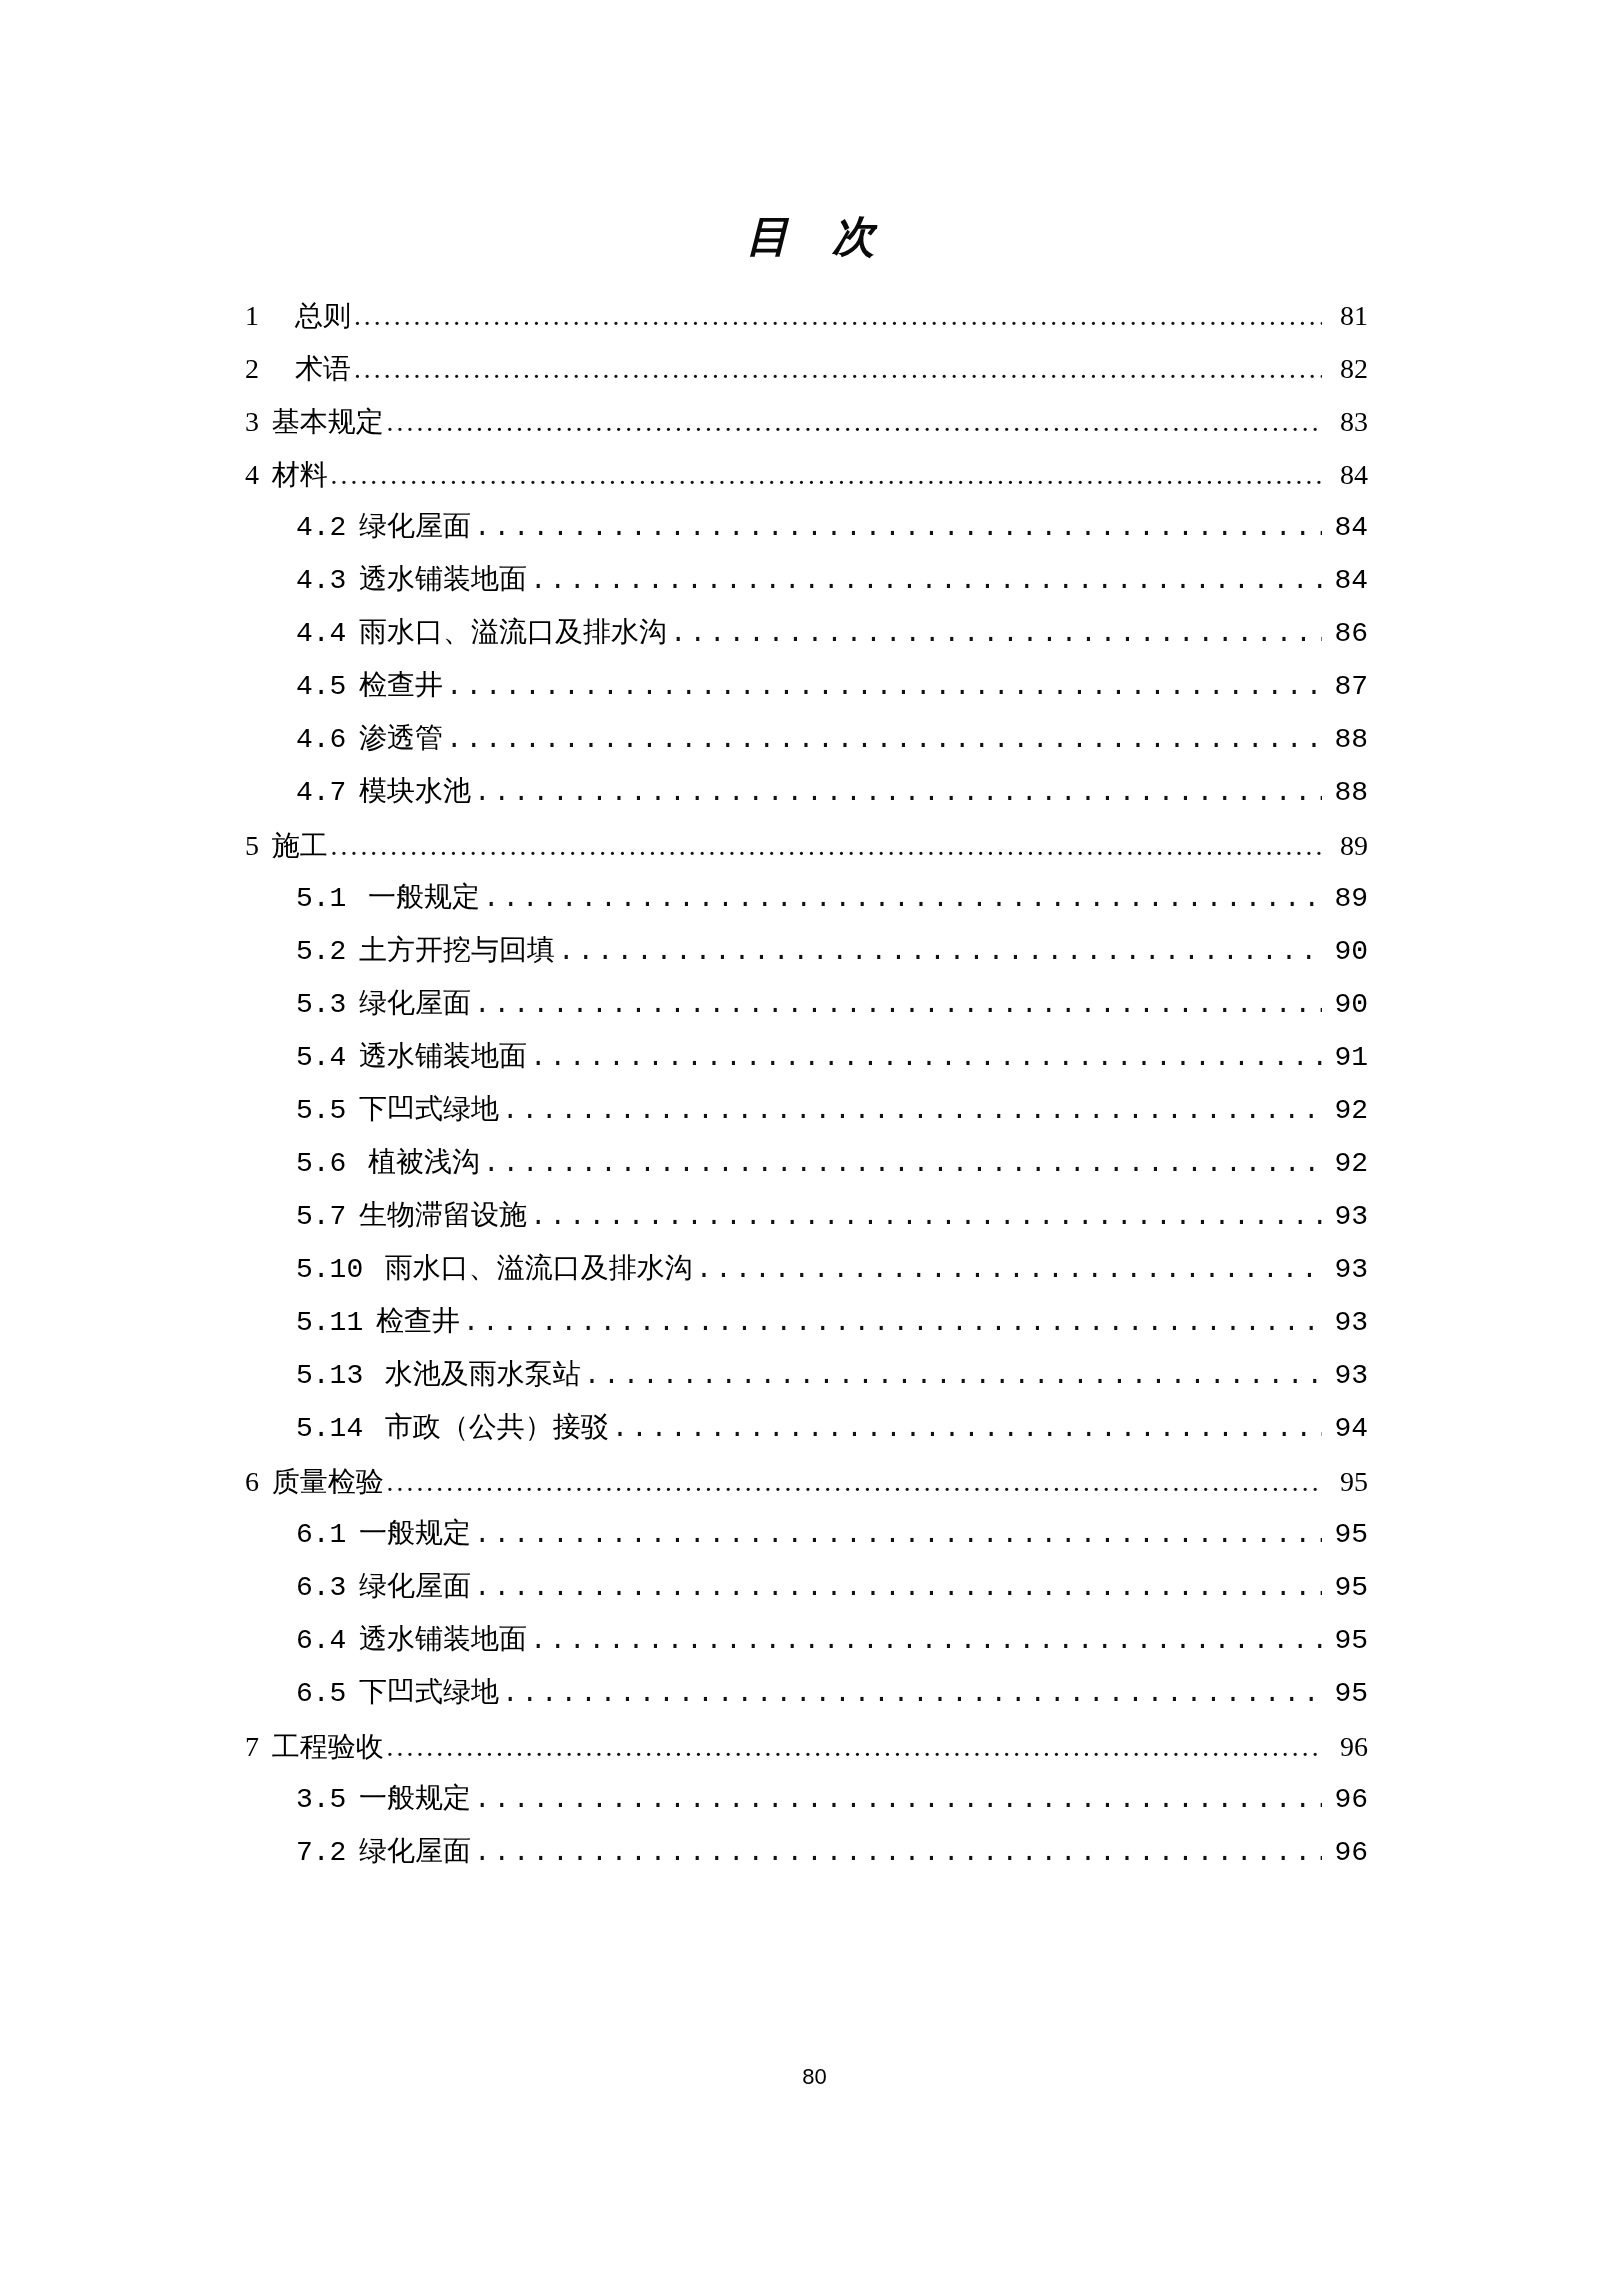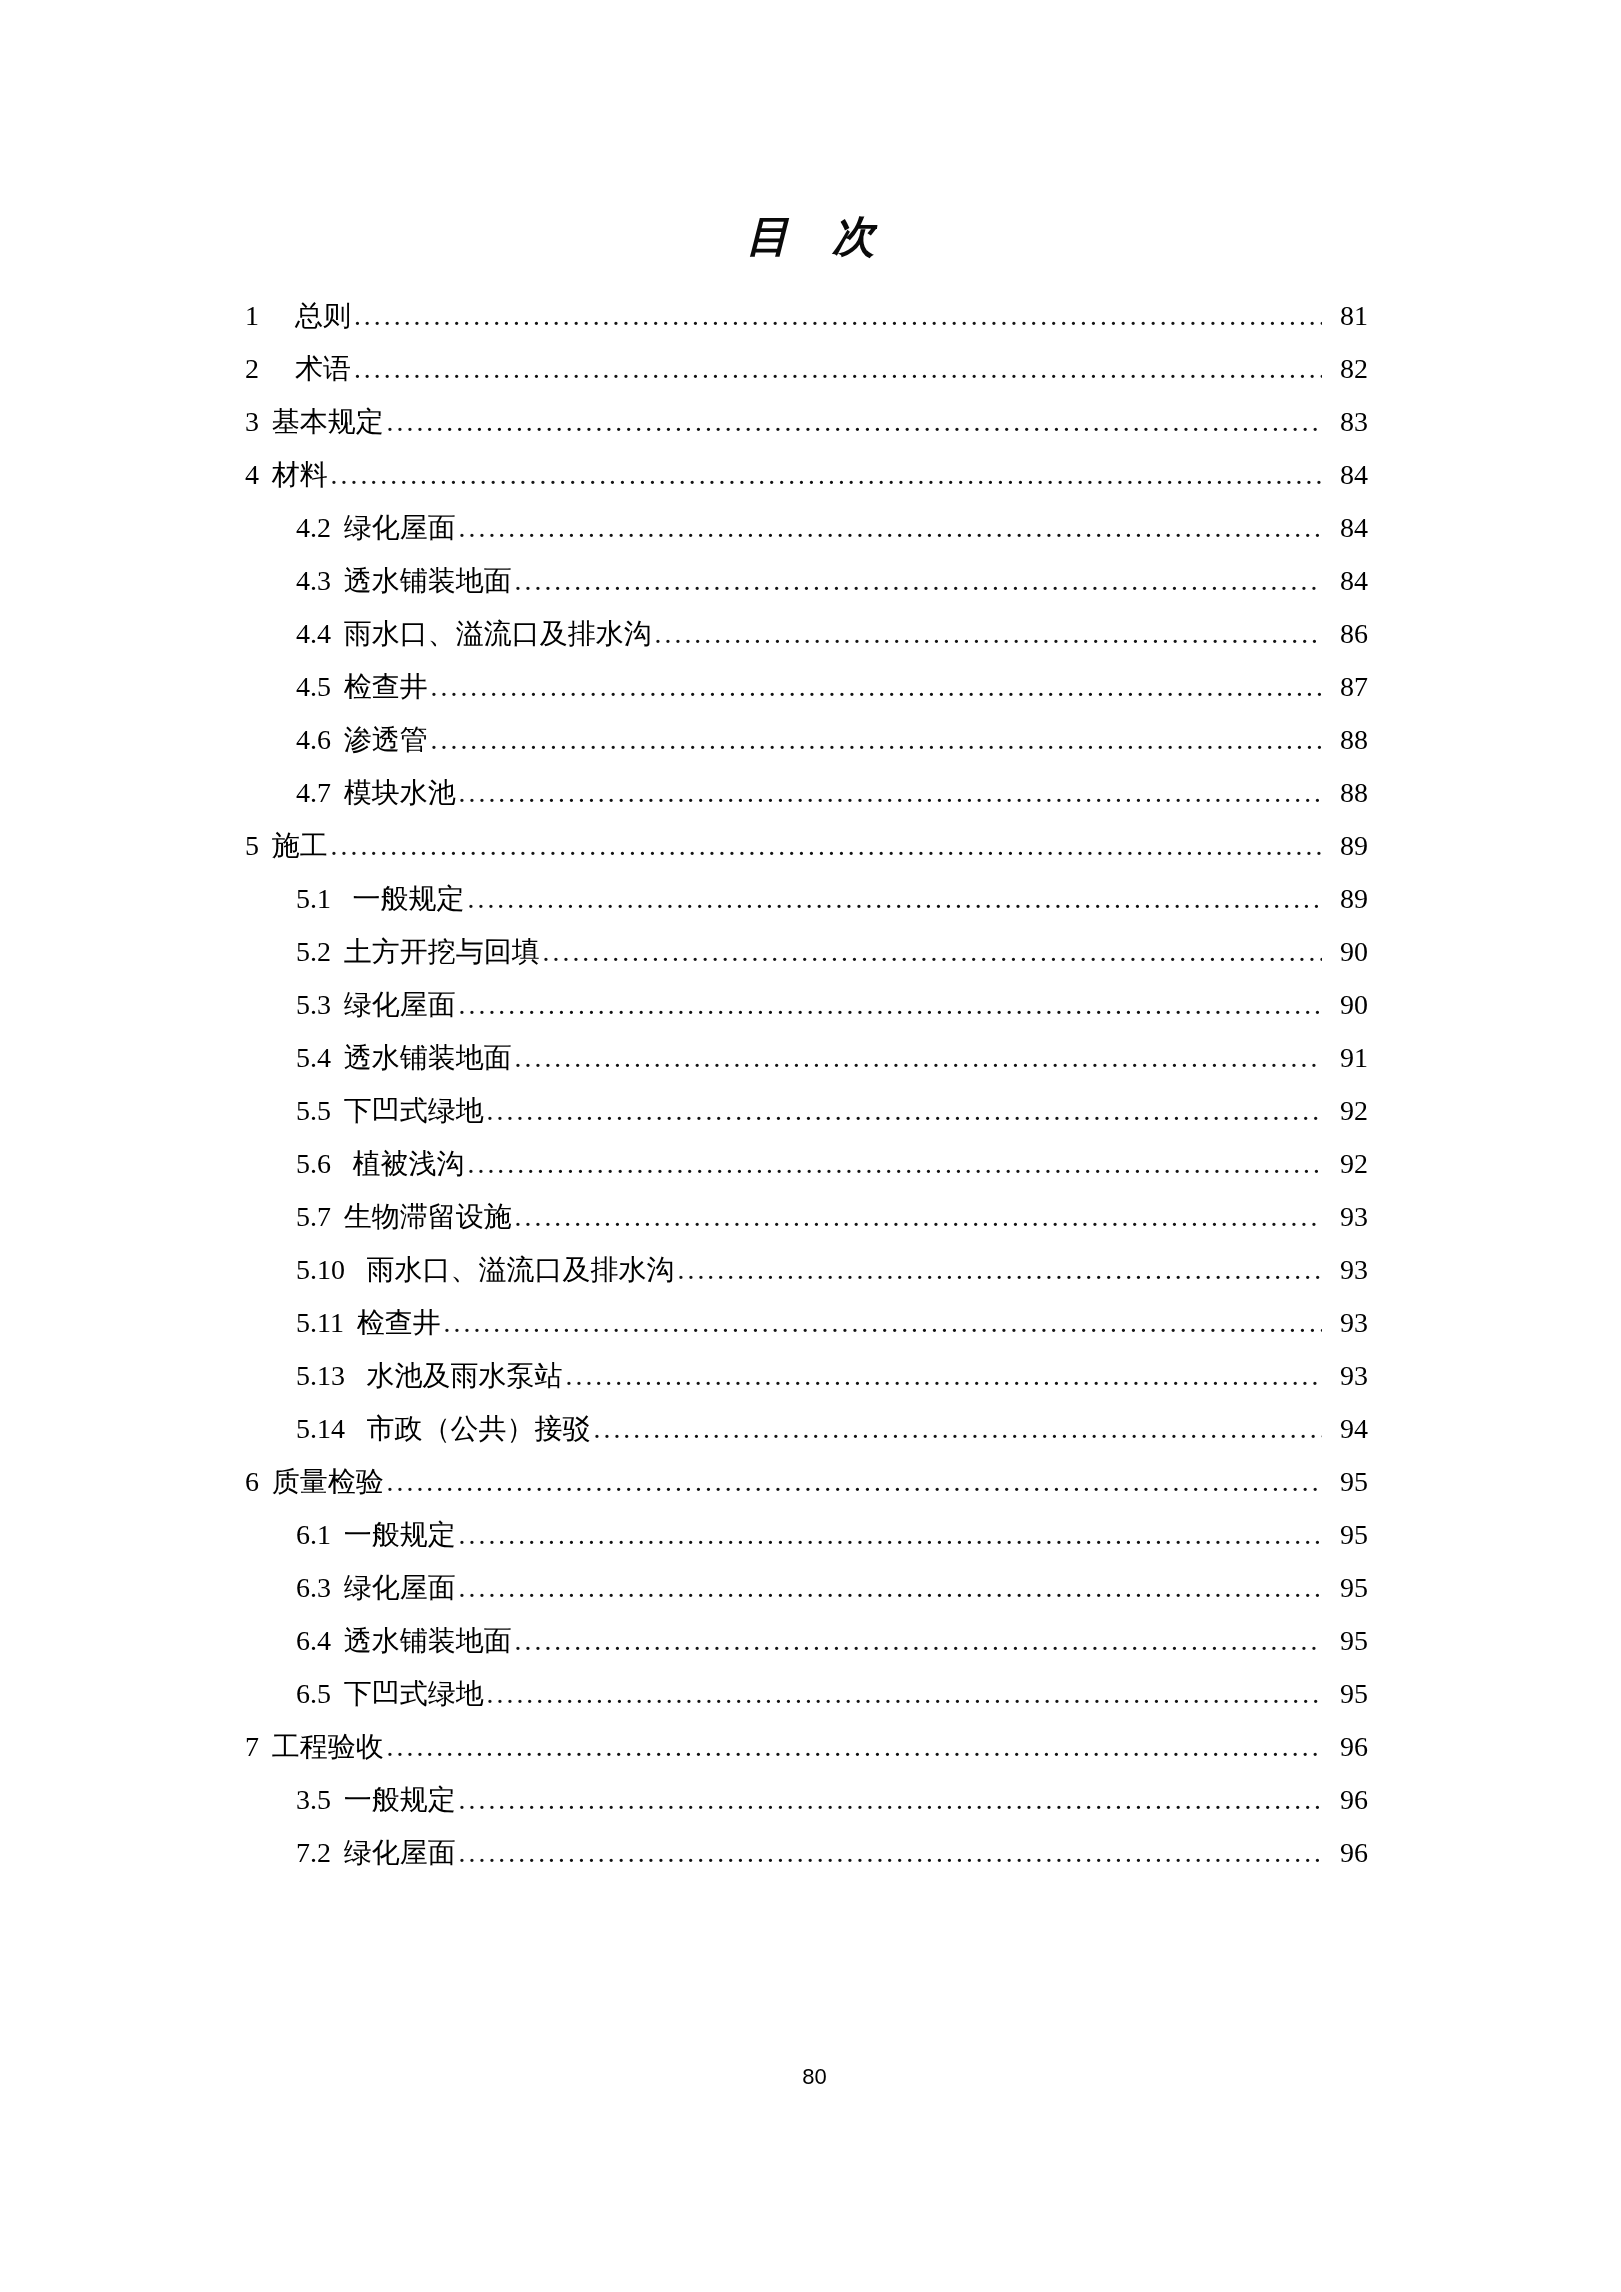--- a/index.html
+++ b/index.html
@@ -41,20 +41,21 @@
   .toc-row {
     display: flex;
     align-items: baseline;
     height: 53px;
     line-height: 53px;
     font-size: 28px;
     white-space: nowrap;
   }
   .toc-row.indent {
     padding-left: 51px;
+    font-family: Liberation Mono, monospace;
   }
   .num {
     white-space: pre;
     margin-right: 12.7px;
   }
   .num.tab {
     min-width: 50px;
     margin-right: 0;
   }
   .num.wide {

